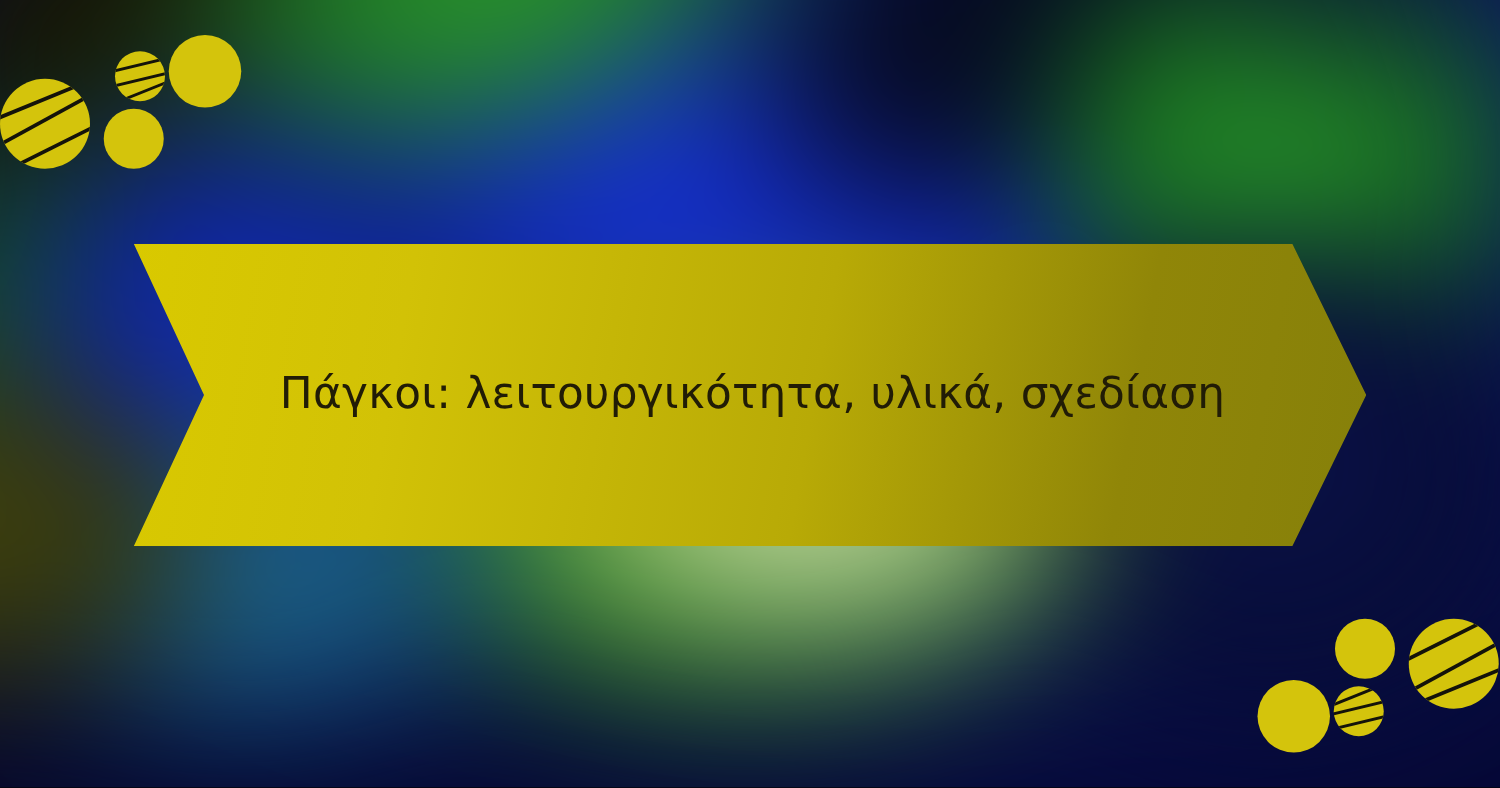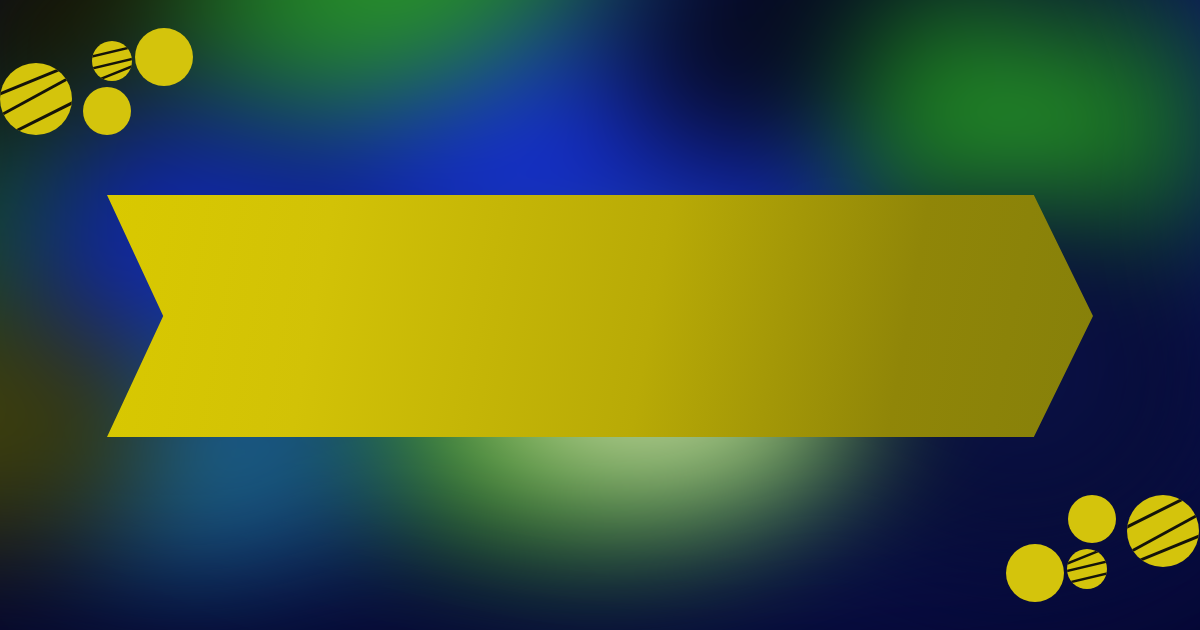--- a/index.html
+++ b/index.html
@@ -240,15 +240,16 @@
           <line x1="1209" y1="532" x2="1121" y2="568"></line>
           <line x1="1207" y1="510" x2="1119" y2="558"></line>
           <line x1="1205" y1="488" x2="1117" y2="532"></line>
         </g>
       </g>
     </g>
   </svg>
 
   <div class="banner">
     <div class="banner-shape"></div>
+    <div class="banner-text">Πάγκοι: λειτουργικότητα, υλικά, σχεδίαση</div>
   </div>
 
 </div>
 
 </body></html>

